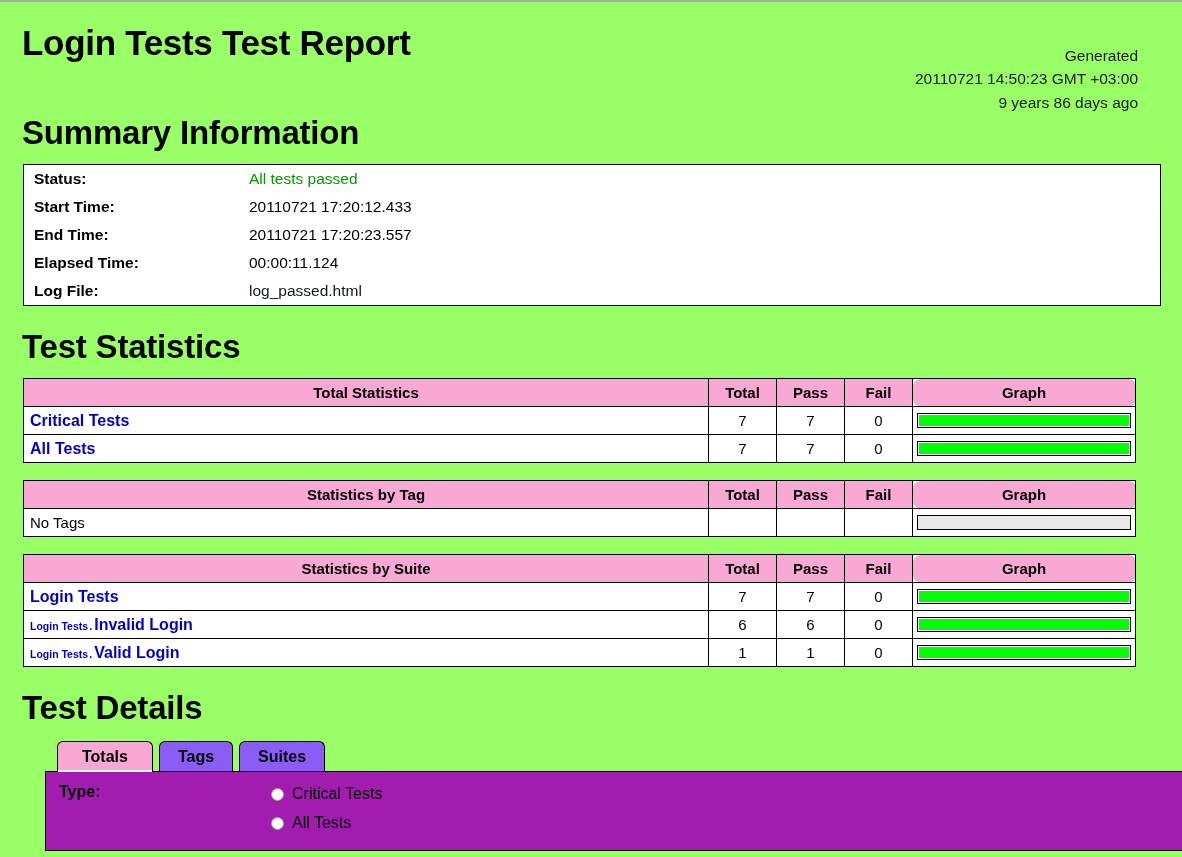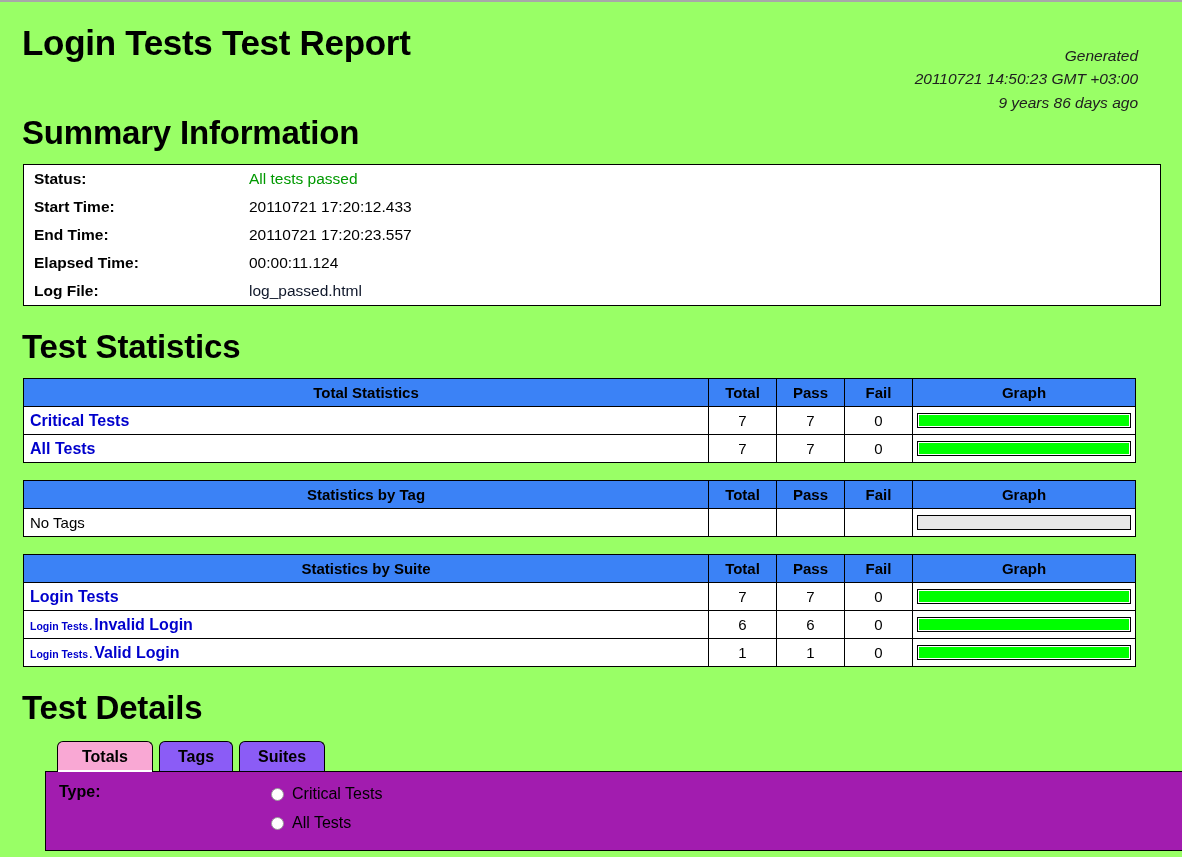--- a/index.html
+++ b/index.html
@@ -36,21 +36,20 @@
     line-height: 1.1;
   }
   .generated {
     position: absolute;
     right: 22px;
     top: 20px;
     text-align: right;
     font-size: 15.5px;
     line-height: 1.5;
     color: #202020;
-    font-style: italic;
   }
 
   h2.section-title {
     font-size: 33px;
     font-weight: bold;
     margin: 14px 0 12px 0;
     letter-spacing: -0.2px;
   }
   h2.stats-title { margin-top: 22px; }
   h2.details-title { margin-top: 22px; margin-bottom: 14px; }
@@ -88,28 +87,28 @@
     border: 1px solid #000000;
     table-layout: fixed;
   }
   table.statistics th,
   table.statistics td {
     border: 1px solid #000000;
     font-size: 15px;
     height: 23px;
   }
   table.statistics th {
-    background: #3b82f6;
+    background: #f9a8d4;
     font-weight: bold;
     text-align: center;
     padding: 2px 0;
   }
   th.col-name { width: auto; }
   th.col-num  { width: 67px; }
-  th.col-graph{ width: 222px; }
+  th.col-graph{ width: 222px; border-radius: 8px; }
 
   td.cell-name {
     text-align: left;
     padding: 1px 0 1px 6px;
     font-weight: bold;
   }
   td.cell-name .suite-link {
     color: #0000cc;
     font-size: 16px;
     font-weight: bold;

